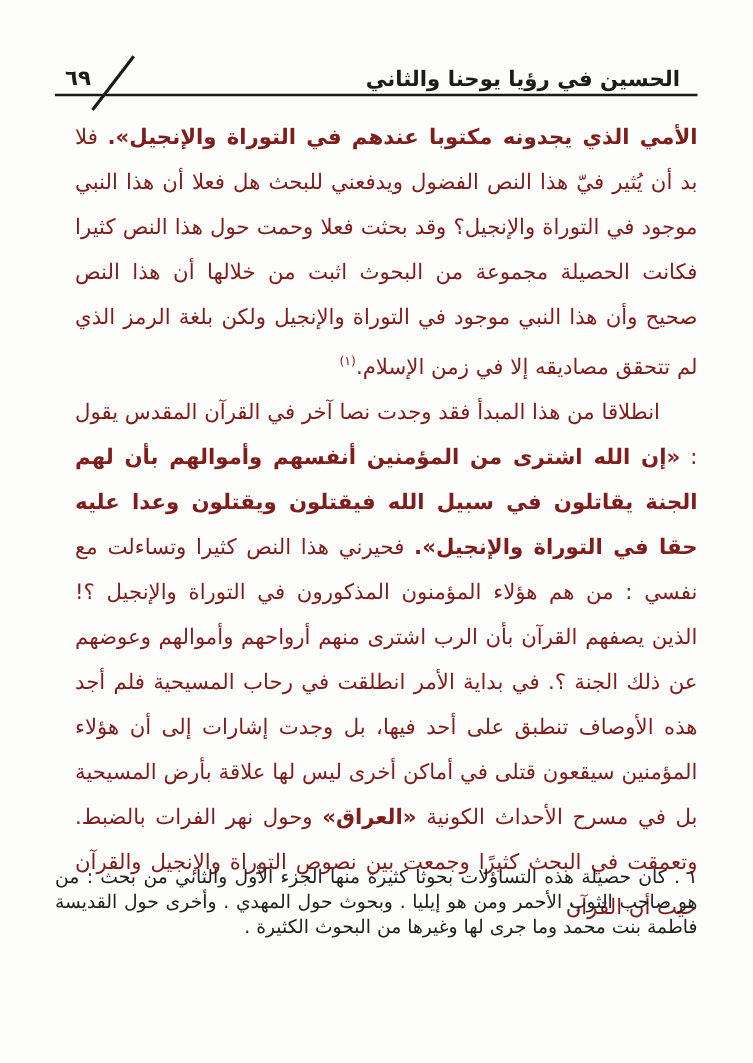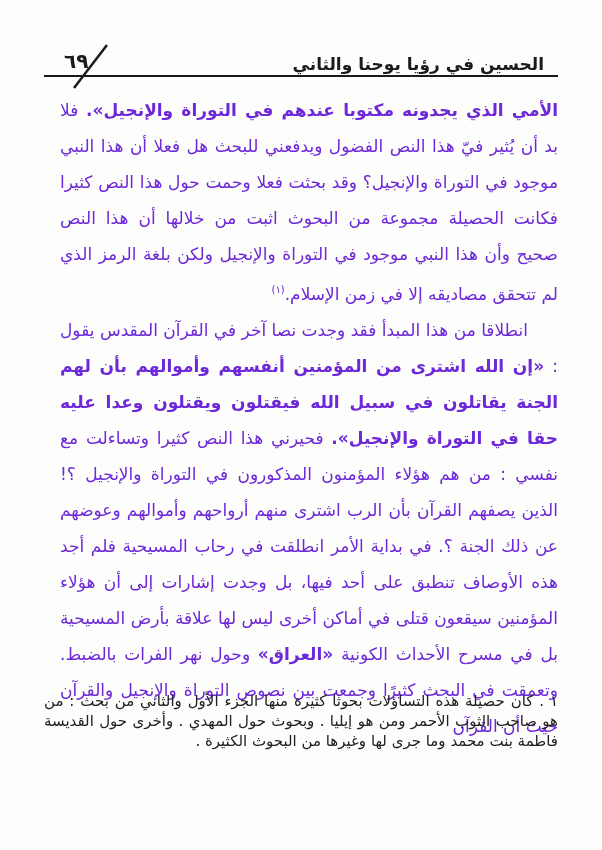--- a/index.html
+++ b/index.html
@@ -31,41 +31,41 @@
   }
   .book-title {
     margin: 0;
     font-size: 17px;
     font-weight: bold;
     padding-left: 0;
     padding-right: 14px;
     white-space: nowrap;
   }
   .page-number {
-    font-size: 20px;
+    font-size: 17px;
     font-weight: bold;
-    margin-left: 20px;
+    margin-left: 8px;
     padding-bottom: 1px;
   }
   .rule-layer {
     position: absolute;
     top: 0;
     left: 0;
     pointer-events: none;
   }
   
   .body-text {
     position: absolute;
     top: 92px;
     right: 44px;
     left: 60px;
     font-size: 17px;
     line-height: 36px;
     text-align: justify;
-    color: #6d28d9;
+    color: #7f1d1d;
   }
   .para { margin: 0; padding: 0; }
   .para-indent { text-indent: 30px; }
   .body-text strong { font-weight: bold; }
   .fn-ref {
     font-size: 10px;
     vertical-align: 7px;
     font-weight: normal;
   }
   

